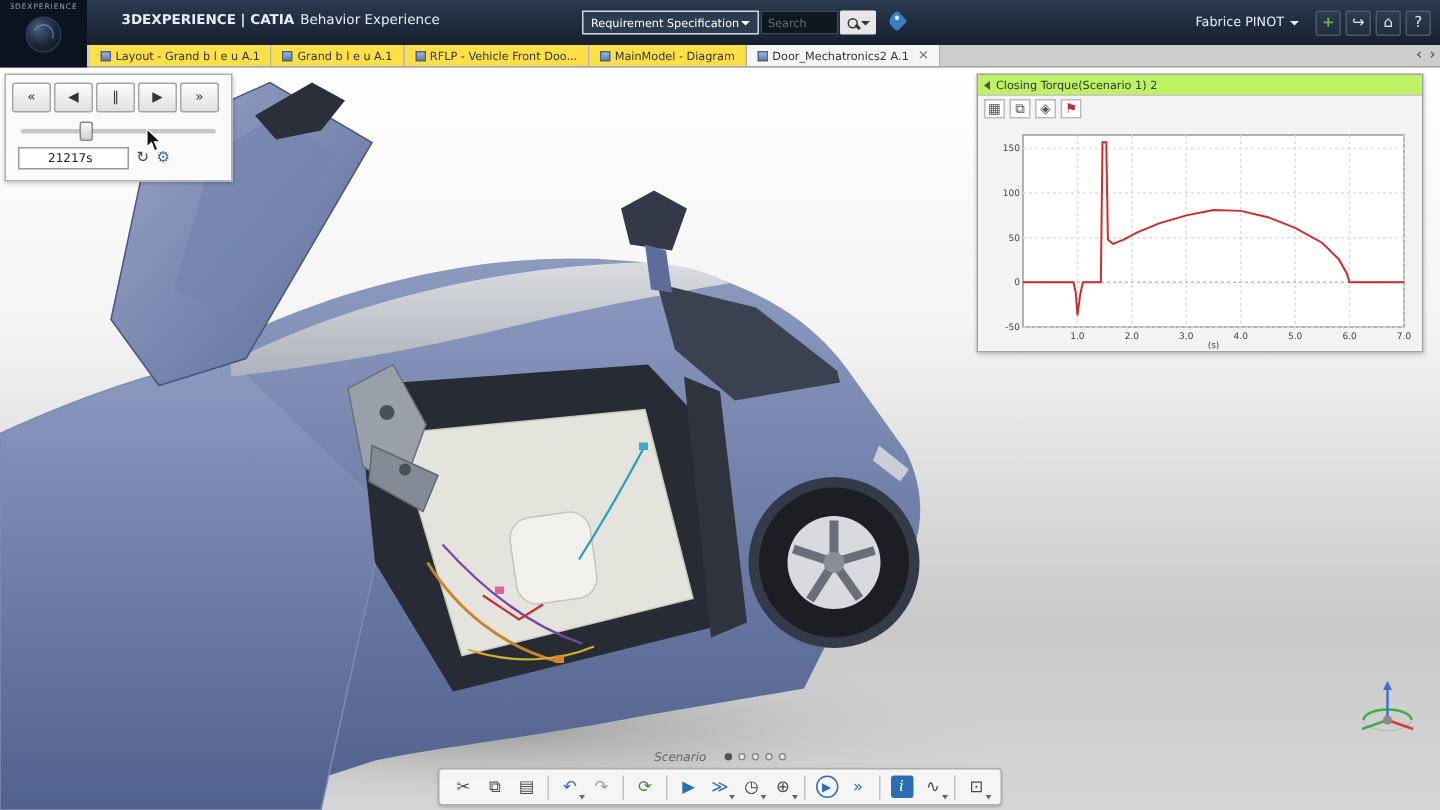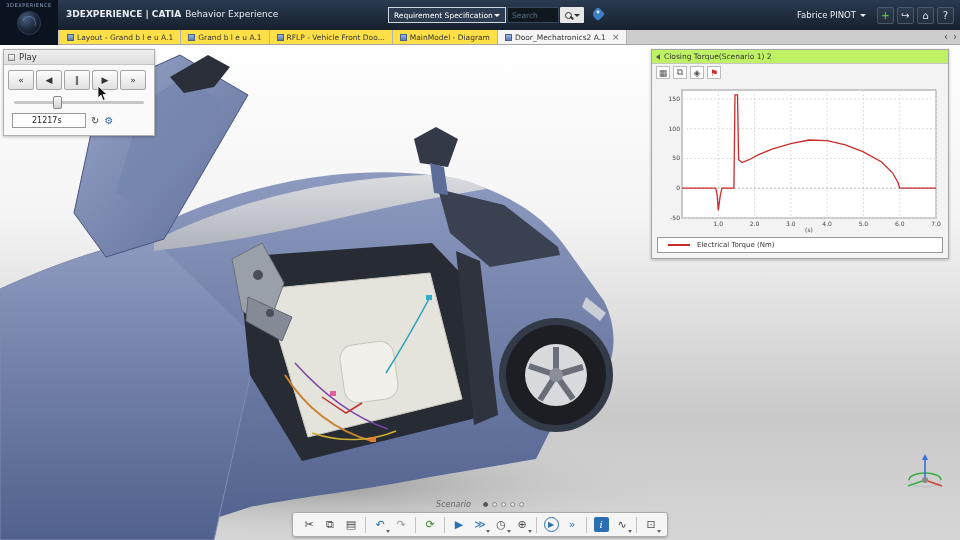--- a/index.html
+++ b/index.html
@@ -11,21 +11,21 @@
             background:linear-gradient(#2a3a50,#16202e); z-index:10; color:#fff; }
   .logo { position:absolute; top:0; left:0; width:58px; height:45px; background:#0c1320;
           z-index:12; text-align:center; }
   .brand { font-size:5px; color:#8fa3bd; letter-spacing:.6px; padding-top:2px; }
   .compass-ball { width:24px; height:24px; border-radius:50%; margin:3px auto 0;
           background:radial-gradient(circle at 35% 30%, #4a5e80 0%, #1b2637 55%, #0a1120 100%);
           border:1px solid #2e3c52; position:relative; }
   .compass-ball::after { content:''; position:absolute; inset:4px; border-radius:50%;
           border:1px solid rgba(130,170,220,.55); border-bottom-color:transparent;
           border-left-color:transparent; transform:rotate(-20deg); }
-  .app-title { position:absolute; left:66px; top:9px; font-size:9px; color:#e8edf3; white-space:nowrap; }
+  .app-title { position:absolute; left:81px; top:9px; font-size:9px; color:#e8edf3; white-space:nowrap; }
   .app-title .bold { font-weight:bold; margin-right:4px; }
   .scope-btn { position:absolute; left:388px; top:7px; height:16px; width:118px;
           border:1px solid #cfd6de; background:#2c3b50; color:#fff; font-size:7.5px;
           display:flex; align-items:center; justify-content:space-between; padding:0 5px; cursor:pointer; }
   .search-input { position:absolute; left:507px; top:7px; width:52px; height:16px;
           background:#10181f; border:1px solid #39485c; color:#cfd8e4; font-size:7.5px; padding:0 4px;
           font-family:inherit; }
   .search-input::placeholder { color:#5d6f82; }
   .search-btn { position:absolute; left:560px; top:7px; width:24px; height:16px; background:#e7e7e7;
           display:flex; align-items:center; justify-content:center; gap:2px; cursor:pointer; border-radius:1px; }
@@ -272,24 +272,20 @@
           <line x1="556" y1="330" x2="573" y2="354"></line>
           <line x1="556" y1="330" x2="540" y2="355"></line>
           <line x1="556" y1="330" x2="529" y2="321"></line>
         </g>
         <circle cx="556" cy="330" r="7" fill="#8a8e98"></circle>
       </g>
     </svg>
   </div>
 
   <div class="play-panel">
-    <div class="panel-hd">
-      <span class="panel-hd-icon"></span>
-      <span>Play</span>
-    </div>
     <div class="play-buttons">
         <button class="pbtn">«</button>
         <button class="pbtn">◀</button>
         <button class="pbtn">‖</button>
         <button class="pbtn">▶</button>
         <button class="pbtn">»</button>
       </div>
     <div class="slider">
       <div class="slider-handle"></div>
     </div>
@@ -337,24 +333,20 @@
         <text x="243.7142857142857" y="144" text-anchor="middle" font-size="6" fill="#444">6.0</text>
         <text x="280" y="144" text-anchor="middle" font-size="6" fill="#444">7.0</text>
         <text x="24" y="18.930232558139537" text-anchor="end" font-size="6" fill="#444">150</text>
         <text x="24" y="48.69767441860465" text-anchor="end" font-size="6" fill="#444">100</text>
         <text x="24" y="78.46511627906976" text-anchor="end" font-size="6" fill="#444">50</text>
         <text x="24" y="108.23255813953489" text-anchor="end" font-size="6" fill="#444">0</text>
         <text x="24" y="138" text-anchor="end" font-size="6" fill="#444">-50</text>
         <text x="153" y="150" text-anchor="middle" font-size="6" fill="#444">(s)</text>
         <polyline points="26.0,106.2 59.7,106.2 61.2,113.4 62.3,128.3 64.1,114.6 65.9,106.2 77.9,106.2 79.0,12.8 81.5,12.8 82.6,77.7 85.9,80.6 93.1,77.7 102.2,72.9 116.7,66.9 134.9,61.6 153.0,58.0 171.1,58.6 189.3,62.8 207.4,69.9 225.6,80.0 236.5,90.8 241.9,100.3 243.7,106.2 280.0,106.2" fill="none" stroke="#cc2b2b" stroke-width="1.3"></polyline>
       </svg>
-    <div class="legend">
-      <span class="legend-line" style="border-top-color: rgb(204, 43, 43);"></span>
-      <span class="legend-label">Electrical Torque (Nm)</span>
-    </div>
   </div>
 
   <div class="scenario-pager">
     <span class="scenario-label">Scenario</span>
     <span class="dots">
         <span class="dot active"></span>
         <span class="dot"></span>
         <span class="dot"></span>
         <span class="dot"></span>
         <span class="dot"></span>

